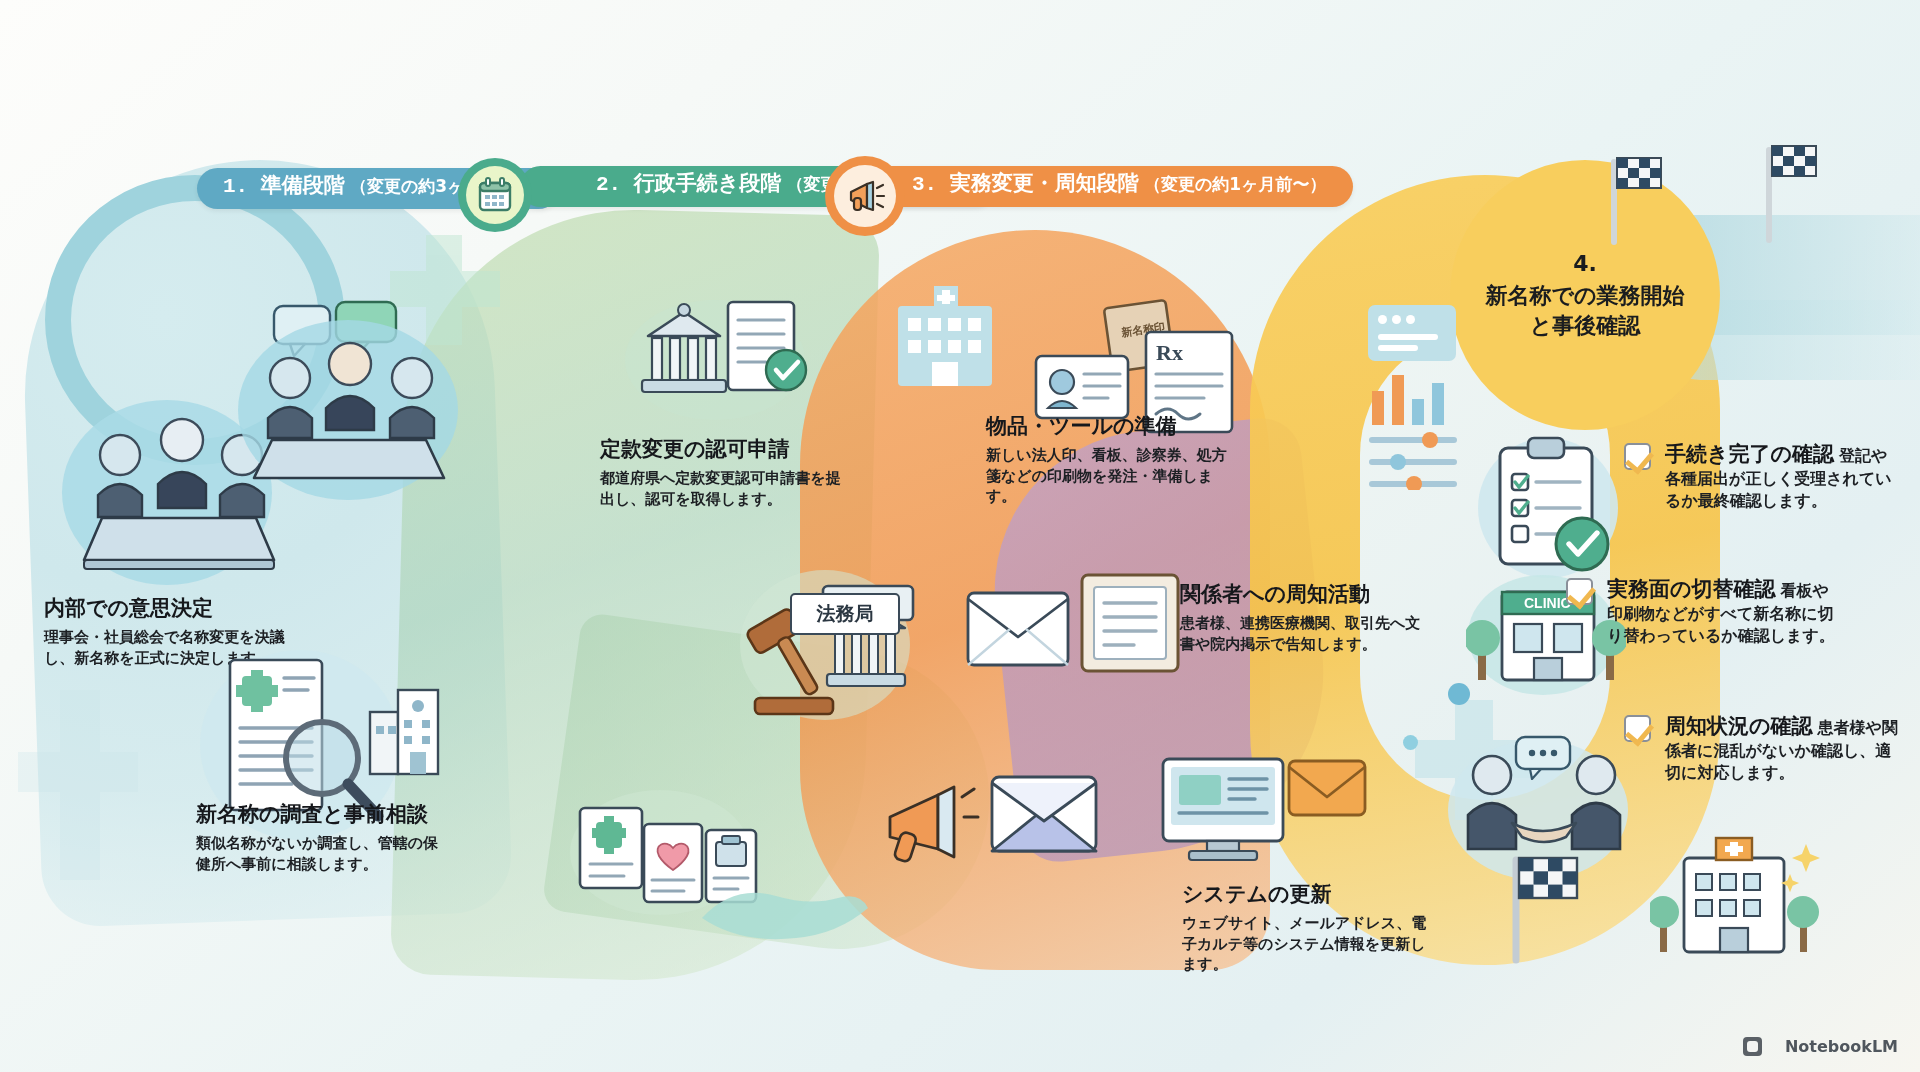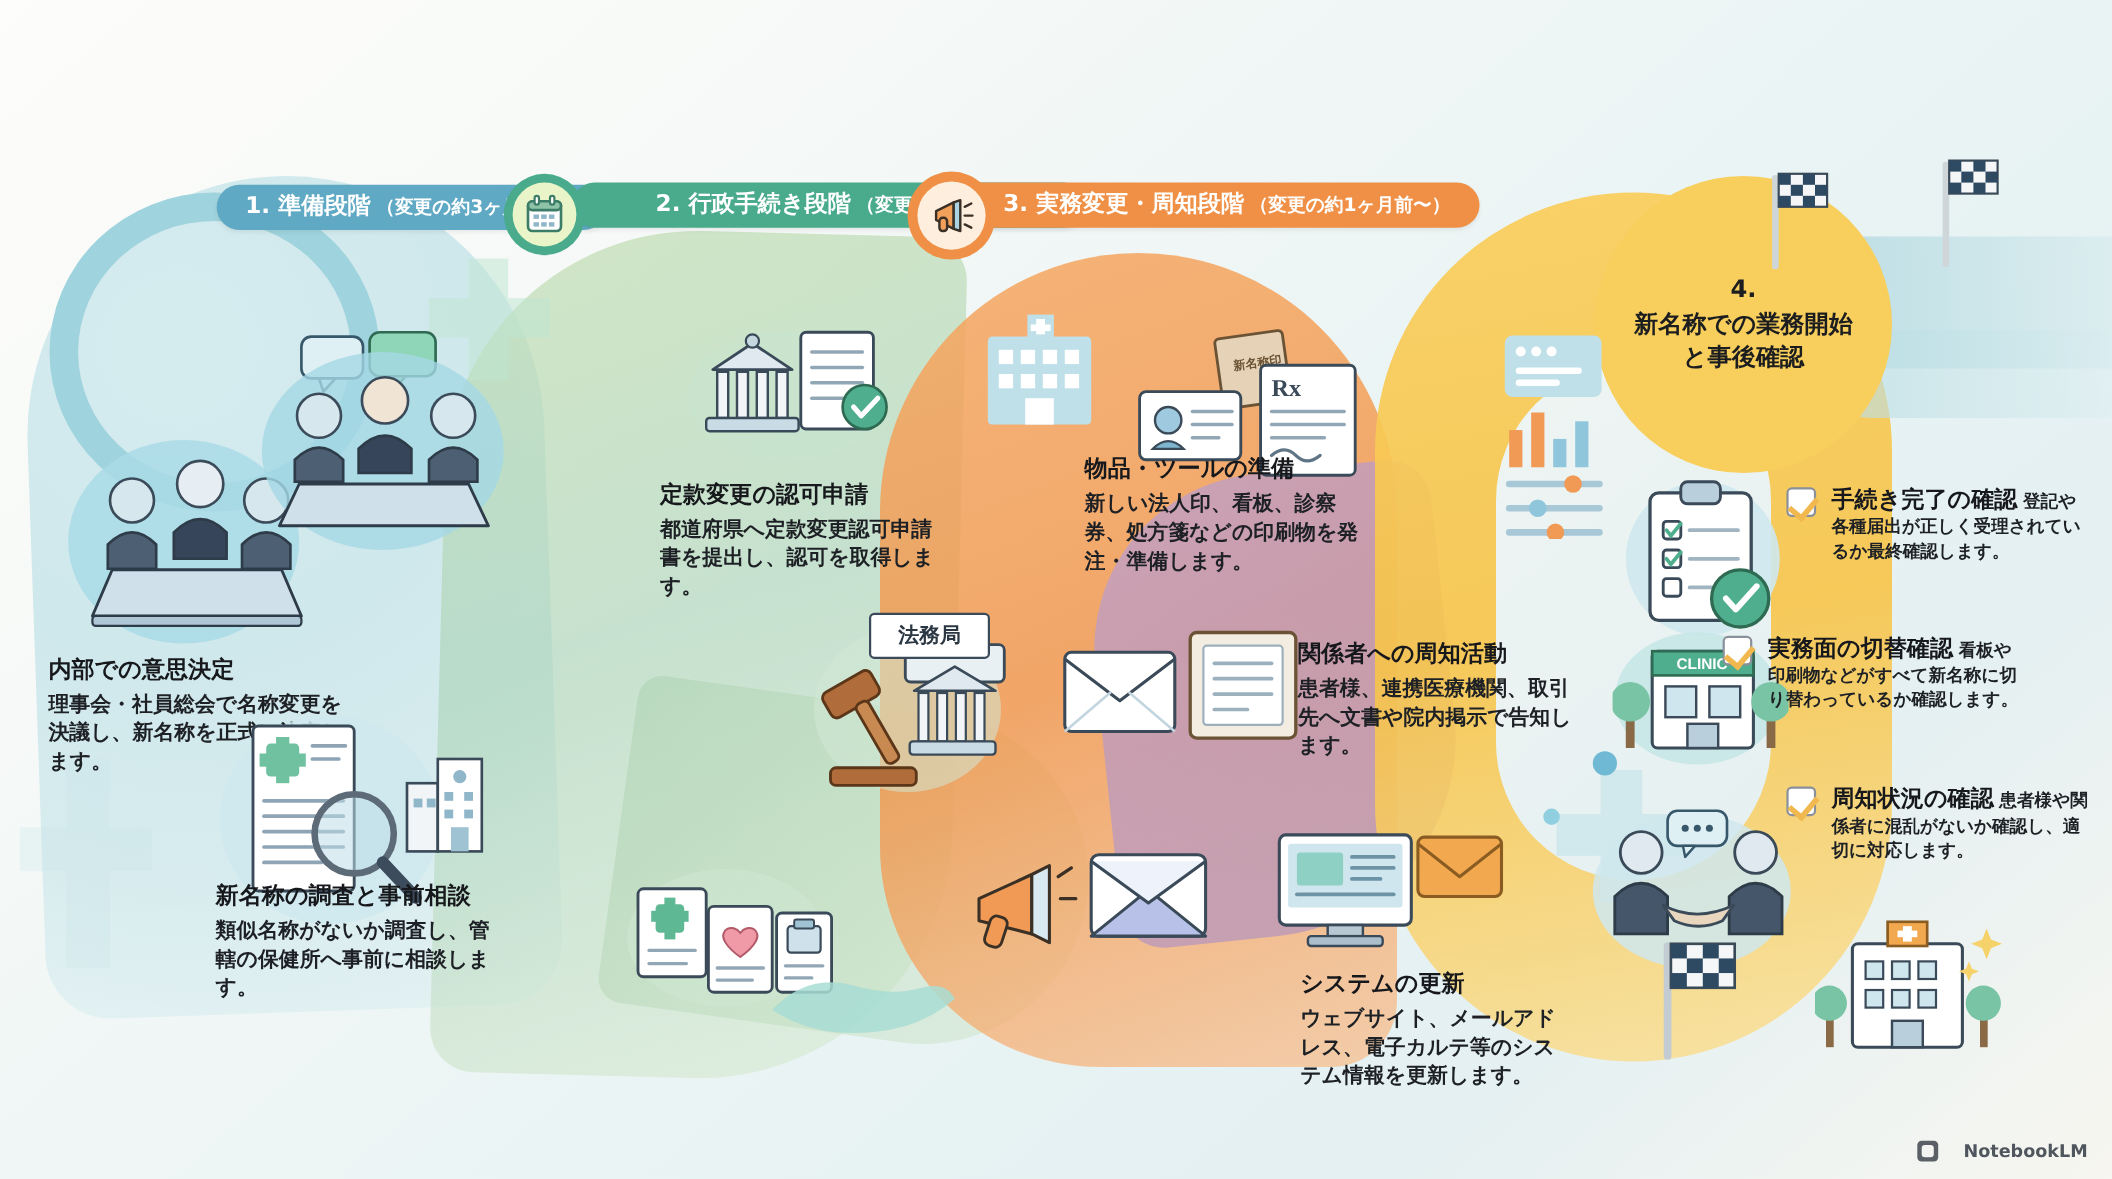--- a/index.html
+++ b/index.html
@@ -95,21 +95,21 @@
   }
 
   
   .pill {
     position: absolute; display: flex; align-items: center;
     border-radius: 40px; color: #ffffff; padding: 7px 26px 9px 26px;
     line-height: 1.18; text-align: center;
     box-shadow: 0 2px 5px rgba(0,0,0,0.07);
   }
   .pill .ptxt { display: block; }
-  .pill .pmain { font-size: 21px; font-weight: 700; white-space: nowrap; }
+  .pill .pmain { font-size: 21px; font-weight: 700; white-space: nowrap; font-family: Liberation Mono, monospace; }
   .pill .psub  { font-size: 17px; font-weight: 600; white-space: nowrap; }
 
   #pill1 { left: 197px; top: 168px; background: #5fa9c4; }
   #pill2 { left: 520px; top: 166px; background: #4aab8c; padding-left: 76px; }
   #pill3 { left: 830px; top: 166px; background: #ef9046; padding-left: 82px; }
 
   .pill-icon {
     position: absolute; border-radius: 50%;
     display: flex; align-items: center; justify-content: center;
   }
@@ -128,21 +128,21 @@
   #circle4 .c4num { font-size: 22px; font-weight: 800; margin-bottom: 2px; }
   #circle4 .c4txt { font-size: 22px; font-weight: 800; white-space: nowrap; }
 
   
   .block { position: absolute; }
   .block .bt {
     font-size: 21px; font-weight: 800; color: #16181c; margin-bottom: 5px;
     white-space: nowrap;
   }
   .block .bb {
-    font-size: 19px; font-weight: 600; color: #1d2024; line-height: 1.38;
+    font-size: 15px; font-weight: 600; color: #1d2024; line-height: 1.38;
   }
   .block.wrapt .bt { white-space: normal; }
 
   
   .chk { position: absolute; display: flex; gap: 14px; align-items: flex-start; }
   .chkbox {
     flex: 0 0 auto; width: 27px; height: 27px; margin-top: 3px;
     border: 2.5px solid #8a9099; border-radius: 5px; background: #ffffff;
     position: relative;
   }
@@ -388,21 +388,21 @@
     <rect x="117" y="50" width="9" height="44" fill="#f1f5f7" stroke="#3a4a58" stroke-width="2"></rect>
     <rect x="134" y="50" width="9" height="44" fill="#f1f5f7" stroke="#3a4a58" stroke-width="2"></rect>
     <rect x="151" y="50" width="9" height="44" fill="#f1f5f7" stroke="#3a4a58" stroke-width="2"></rect>
     <rect x="92" y="94" width="78" height="12" rx="3" fill="#c9dbe4" stroke="#3a4a58" stroke-width="2.2"></rect>
     <g transform="rotate(-30 60 70)">
       <rect x="26" y="30" width="50" height="26" rx="6" fill="#b06c3a" stroke="#5b3618" stroke-width="2.6"></rect>
       <rect x="48" y="54" width="13" height="62" rx="5" fill="#c98a52" stroke="#5b3618" stroke-width="2.6"></rect>
     </g>
     <rect x="20" y="118" width="78" height="16" rx="5" fill="#b06c3a" stroke="#5b3618" stroke-width="2.6"></rect>
   </svg>
-  <div class="ill" style="left:790px;top:557px;width:110px;height:42px;background:#ffffff;border:2.6px solid #3a4a58;border-radius:5px;display:flex;align-items:center;justify-content:center;">
+  <div class="ill" style="left:790px;top:593px;width:110px;height:42px;background:#ffffff;border:2.6px solid #3a4a58;border-radius:5px;display:flex;align-items:center;justify-content:center;">
     <span style="font-size:19px;font-weight:800;color:#2b3742;">法務局</span>
   </div>
 
 
   <div class="ill-circle" style="left:570px;top:790px;width:180px;height:125px;background:rgba(208,232,212,0.5);"></div>
   <svg class="ill" style="left:572px;top:790px;" width="190" height="130" viewBox="0 0 190 130">
     <rect x="8" y="18" width="62" height="80" rx="5" fill="#ffffff" stroke="#3a4a58" stroke-width="2.6"></rect>
     <rect x="24" y="32" width="26" height="26" rx="4" fill="#5fb894"></rect>
     <rect x="32" y="26" width="10" height="38" fill="#5fb894"></rect>
       <rect x="20" y="38" width="34" height="10" fill="#5fb894"></rect>

